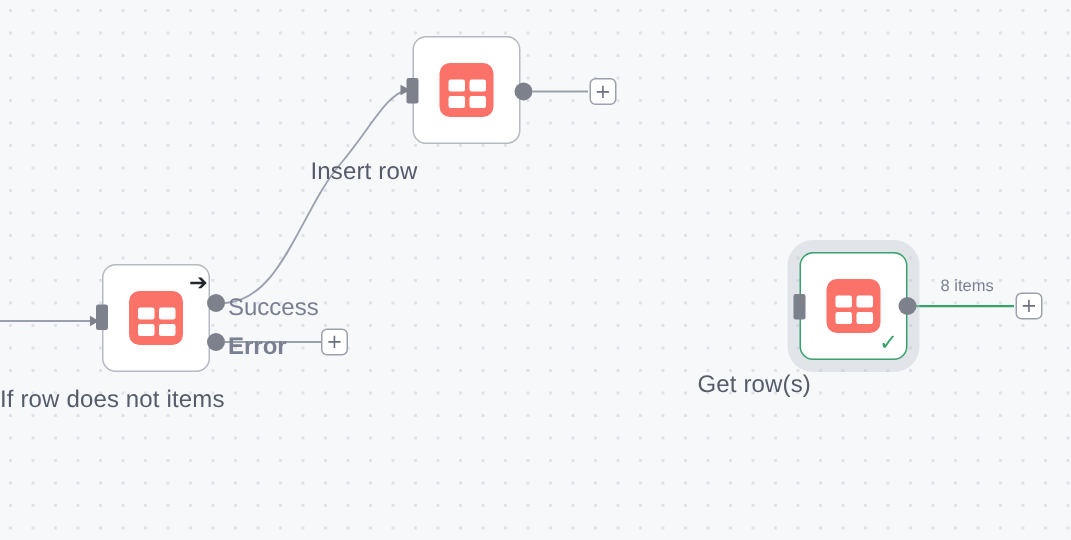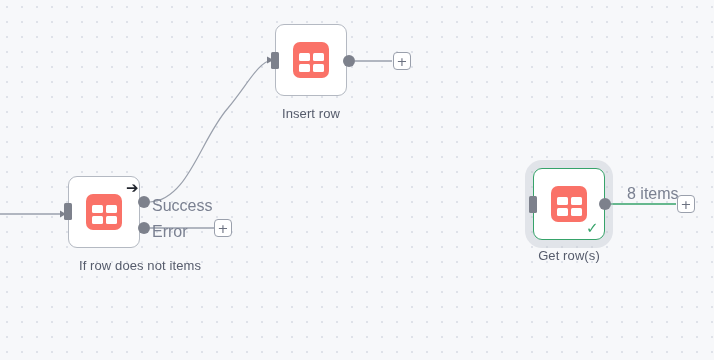--- a/index.html
+++ b/index.html
@@ -77,22 +77,22 @@
     gap: 3px;
   }
   .node-icon .cells i {
     display: block;
     background: #ffffff;
     border-radius: 1.5px;
   }
 
   .node-label {
     position: absolute;
-    text-align: center;
-    font-size: 13px;
+    text-align: left;
+    font-size: 16px;
     color: #555b6b;
     white-space: nowrap;
     letter-spacing: 0.1px;
   }
 
   
   .port-in {
     position: absolute;
     width: 8px;
     height: 17px;
@@ -128,21 +128,21 @@
     justify-content: center;
     color: #6b7180;
     font-size: 13px;
     line-height: 1;
     font-family: "DejaVu Sans", sans-serif;
   }
 
   
   .items-label {
     position: absolute;
-    font-size: 16px;
+    font-size: 11px;
     color: #7a8091;
     white-space: nowrap;
   }
   .check-mark {
     position: absolute;
     font-size: 15px;
     line-height: 1;
     color: #36a36a;
     font-family: "DejaVu Sans", sans-serif;
   }
@@ -184,21 +184,21 @@
           <i></i>
           <i></i>
         </div>
     </div>
   </div>
   <div class="arrow-mark" style="left:126px; top:181px;">➔</div>
   <div class="port-in" style="left:64px; top:203px;"></div>
   <div class="port-out" style="left:138px; top:196px;"></div>
   <div class="port-out" style="left:138px; top:222px;"></div>
   <div class="port-label" style="left:152px; top:197px;">Success</div>
-  <div class="port-label" style="left:152px; top:223px;">Error</div>
+  <div class="port-label" style="left:152px; top:223px;font-weight:bold;">Error</div>
   <div class="node-label" style="left:0px; top:258px; width:280px;">If row does not items</div>
   <div class="plus-btn" style="left:214px; top:219px;">+</div>
 
   <div class="node" style="left:275px; top:24px;">
     <div class="node-icon">
       <div class="tbl" style="background:#fa7268;"></div>
       <div class="cells">
           <i></i>
           <i></i>
           <i></i>

